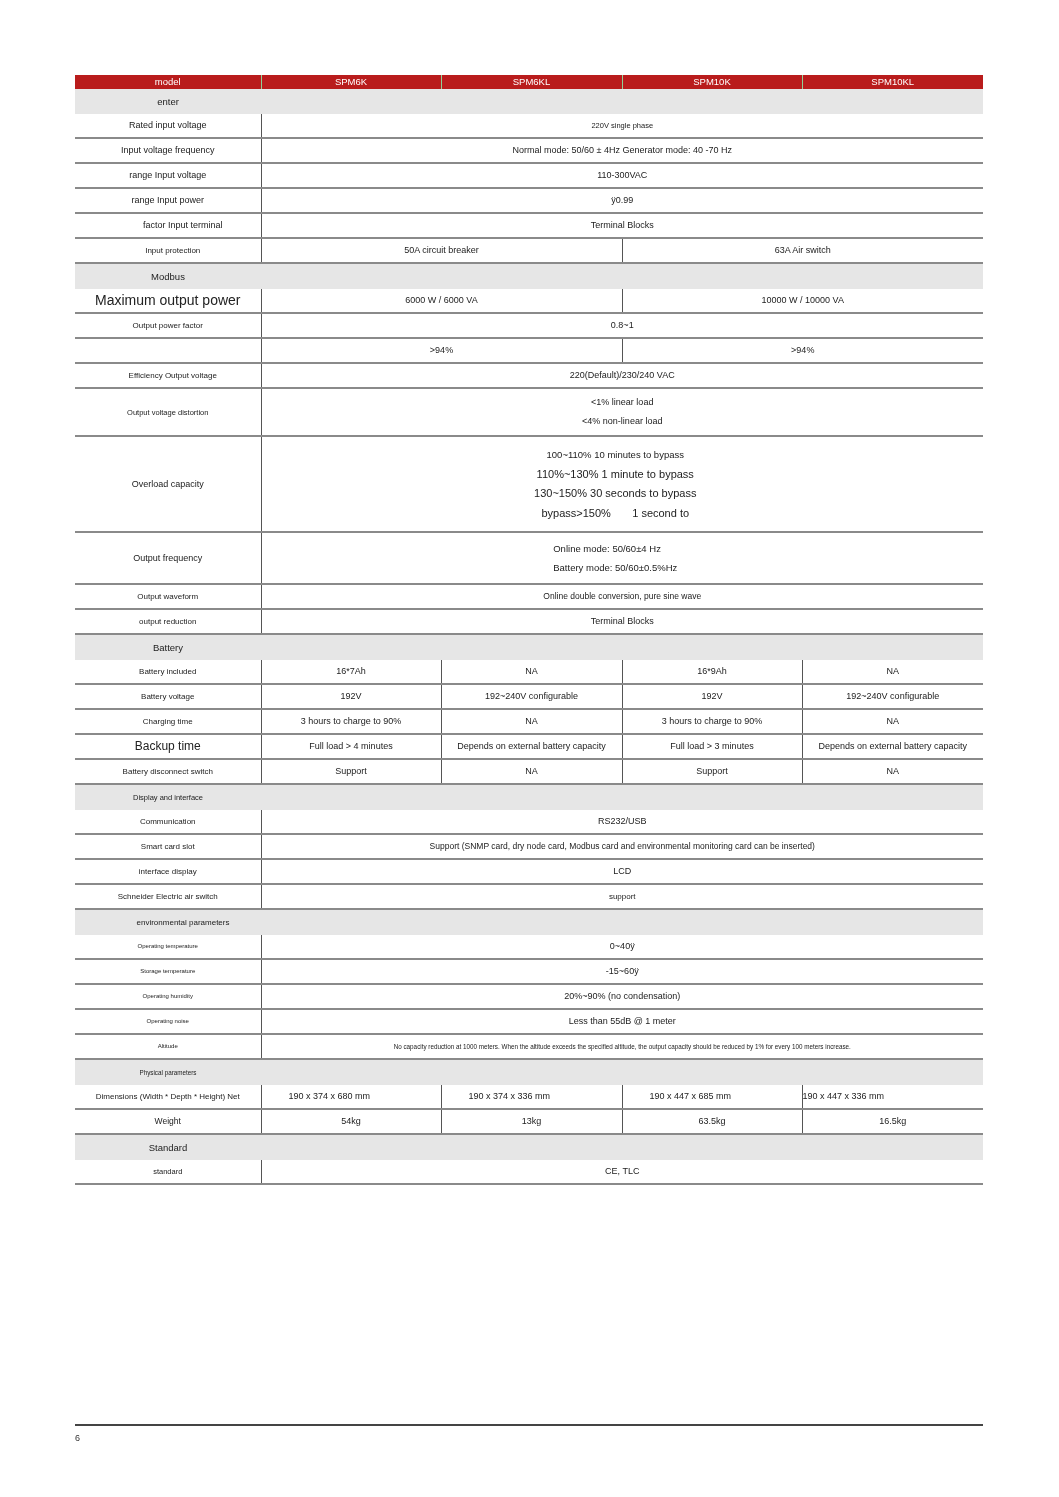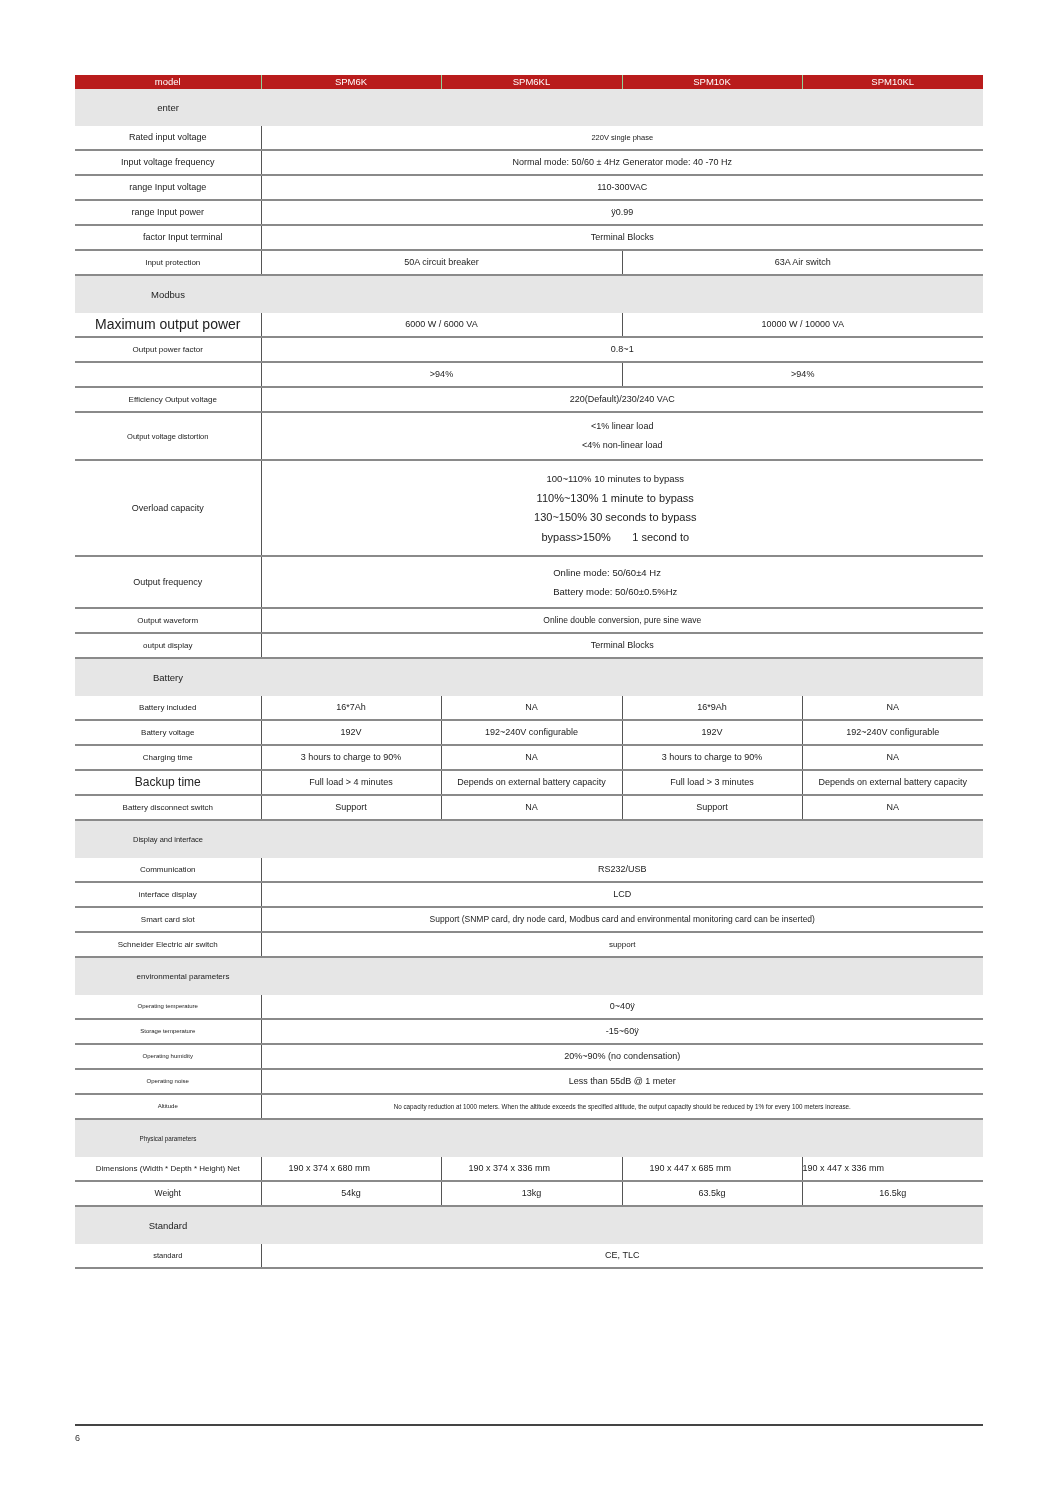--- a/index.html
+++ b/index.html
@@ -3,21 +3,21 @@
 <meta charset="utf-8">
 <style>
   html, body { margin: 0; padding: 0; background: #ffffff; }
   body { width: 1059px; height: 1497px; position: relative; font-family: "Liberation Sans", sans-serif; color: #222; }
   .spec-table { position: absolute; left: 75px; top: 75px; width: 908px; border-collapse: collapse; table-layout: fixed; }
   .spec-table td { text-align: center; vertical-align: middle; padding: 0; border-bottom: 2px solid #8a8a8a; font-size: 9px; line-height: 1.2; }
   .spec-table td.val { border-left: 1.5px solid #555; }
   .spec-table td.sub { border-left: 1.5px solid #555; }
   .hdr td { background: #b91c1c; color: #ffffff; height: 14px; font-size: 9.5px; border-bottom: none; border-left: 1px solid #8fd098; text-align: center; }
   .hdr td:first-child { border-left: none; }
-  .sec td { background: #e6e6e6; height: 37px; border-bottom: none; font-size: 9.5px; }
+  .sec td { background: #e6e6e6; height: 25px; border-bottom: none; font-size: 9.5px; }
   .r td { height: 23px; }
   .label { font-size: 9px; }
   .lbl-sm { font-size: 7px; }
   .txt-sm { font-size: 6.5px; }
   .txt-lg { font-size: 10.5px; }
   .multi div { line-height: 19.5px; }
   .multi-lg div { line-height: 19.5px; font-size: 11px; text-align: center; display: block; }
   .overload-wrap { display: inline-block; text-align: left; }
   .freq-wrap { display: inline-block; text-align: left; font-size: 9.5px; }
   .freq-wrap div { line-height: 19.5px; }
@@ -122,21 +122,21 @@
           <div>Online mode: 50/60±4 Hz</div>
           <div>Battery mode: 50/60±0.5%Hz</div>
         </div>
       </td>
     </tr>
     <tr class="r">
       <td class="label" style="font-size:8px">Output waveform</td>
       <td class="val" colspan="4" style="font-size:8.5px">Online double conversion, pure sine wave</td>
     </tr>
     <tr class="r">
-      <td class="label" style="font-size:8px">output display</td>
+      <td class="label" style="font-size:8px">output reduction</td>
       <td class="val txt-sm" colspan="4">Terminal Blocks</td>
     </tr>
 
     <tr class="sec">
       <td>Battery</td>
       <td colspan="4"></td>
     </tr>
     <tr class="r">
       <td class="label" style="font-size:8px">Battery included</td>
       <td class="val">16*7Ah</td>
@@ -175,26 +175,26 @@
 
     <tr class="sec">
       <td style="font-size:7.5px">Display and interface</td>
       <td colspan="4"></td>
     </tr>
     <tr class="r">
       <td class="label" style="font-size:8px">Communication</td>
       <td class="val" colspan="4">RS232/USB</td>
     </tr>
     <tr class="r">
+      <td class="label" style="font-size:8px">Smart card slot</td>
+      <td class="val" colspan="4" style="font-size:8.5px">Support (SNMP card, dry node card, Modbus card and environmental monitoring card can be inserted)</td>
+    </tr>
+    <tr class="r">
       <td class="label" style="font-size:8px">interface display</td>
       <td class="val" colspan="4">LCD</td>
-    </tr>
-    <tr class="r">
-      <td class="label" style="font-size:8px">Smart card slot</td>
-      <td class="val" colspan="4" style="font-size:8.5px">Support (SNMP card, dry node card, Modbus card and environmental monitoring card can be inserted)</td>
     </tr>
     <tr class="r">
       <td class="label" style="font-size:8px">Schneider Electric air switch</td>
       <td class="val" colspan="4" style="font-size:8px">support</td>
     </tr>
 
     <tr class="sec">
       <td style="font-size:8px;padding-left:30px">environmental parameters</td>
       <td colspan="4"></td>
     </tr>

